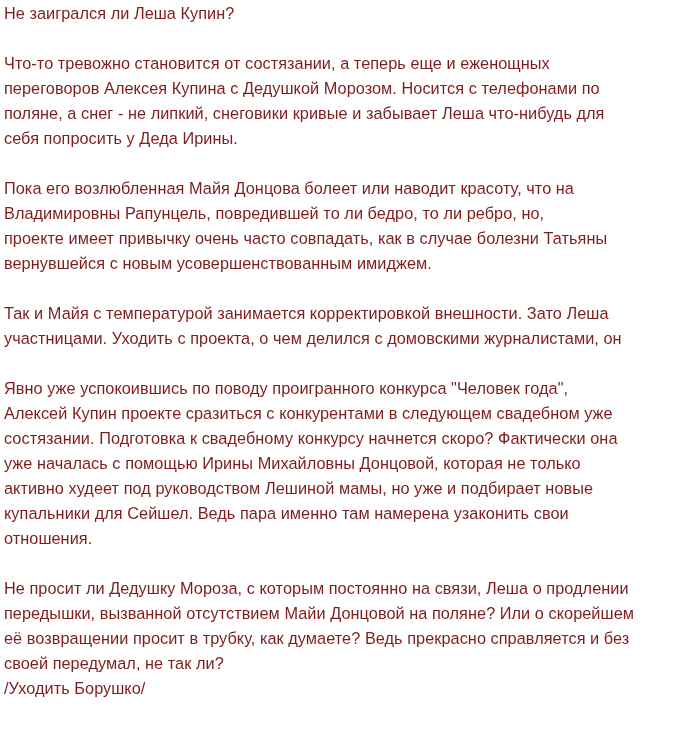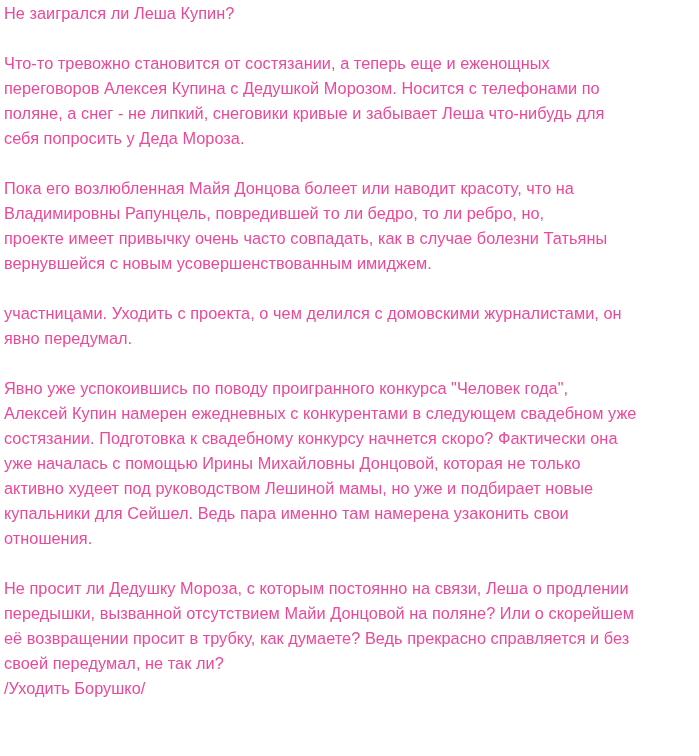--- a/index.html
+++ b/index.html
@@ -10,21 +10,21 @@
   body {
     width: 699px;
     height: 756px;
     overflow: hidden;
   }
   .article {
     padding: 1px 0 0 4px;
     font-family: "Liberation Sans", sans-serif;
     font-size: 16.3px;
     line-height: 25px;
-    color: #ec4899;
+    color: #7f1d1d;
     letter-spacing: 0.05px;
   }
   .line {
     white-space: nowrap;
     display: block;
     height: 25px;
   }
   .gap {
     display: block;
     height: 25px;
@@ -34,41 +34,41 @@
 <body>
 
 <div class="article">
   <div class="line">Не заигрался ли Леша Купин?</div>
   <div class="gap"></div>
 
   <div>
     <span class="line">Что-то тревожно становится от состязании, а теперь еще и еженощных</span>
     <span class="line">переговоров Алексея Купина с Дедушкой Морозом. Носится с телефонами по</span>
     <span class="line">поляне, а снег - не липкий, снеговики кривые и забывает Леша что-нибудь для</span>
-    <span class="line">себя попросить у Деда Мороза.</span>
+    <span class="line">себя попросить у Деда Ирины.</span>
   </div>
   <div class="gap"></div>
 
   <div>
     <span class="line">Пока его возлюбленная Майя Донцова болеет или наводит красоту, что на</span>
     <span class="line">Владимировны Рапунцель, повредившей то ли бедро, то ли ребро, но,</span>
     <span class="line">проекте имеет привычку очень часто совпадать, как в случае болезни Татьяны</span>
     <span class="line">вернувшейся с новым усовершенствованным имиджем.</span>
   </div>
   <div class="gap"></div>
 
   <div>
+    <span class="line">Так и Майя с температурой занимается корректировкой внешности. Зато Леша</span>
     <span class="line">участницами. Уходить с проекта, о чем делился с домовскими журналистами, он</span>
-    <span class="line">явно передумал.</span>
   </div>
   <div class="gap"></div>
 
   <div>
     <span class="line">Явно уже успокоившись по поводу проигранного конкурса "Человек года",</span>
-    <span class="line">Алексей Купин намерен ежедневных с конкурентами в следующем свадебном уже</span>
+    <span class="line">Алексей Купин проекте сразиться с конкурентами в следующем свадебном уже</span>
     <span class="line">состязании. Подготовка к свадебному конкурсу начнется скоро? Фактически она</span>
     <span class="line">уже началась с помощью Ирины Михайловны Донцовой, которая не только</span>
     <span class="line">активно худеет под руководством Лешиной мамы, но уже и подбирает новые</span>
     <span class="line">купальники для Сейшел. Ведь пара именно там намерена узаконить свои</span>
     <span class="line">отношения.</span>
   </div>
   <div class="gap"></div>
 
   <div>
     <span class="line">Не просит ли Дедушку Мороза, с которым постоянно на связи, Леша о продлении</span>

